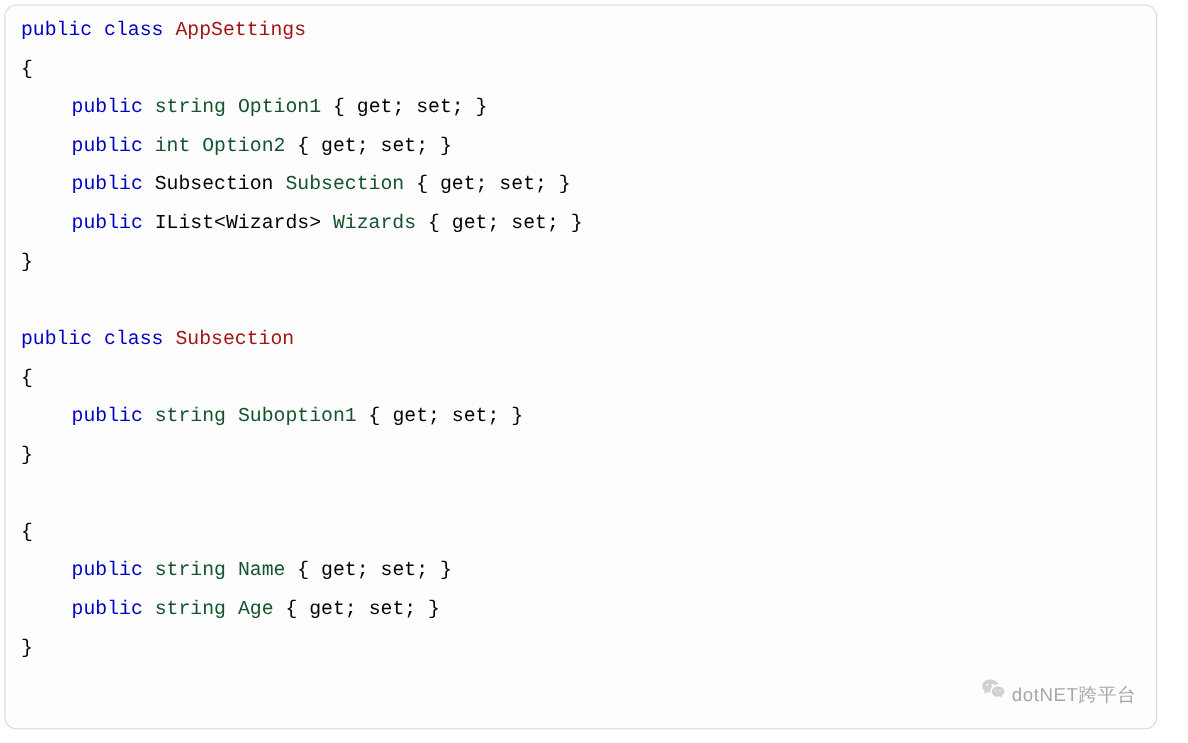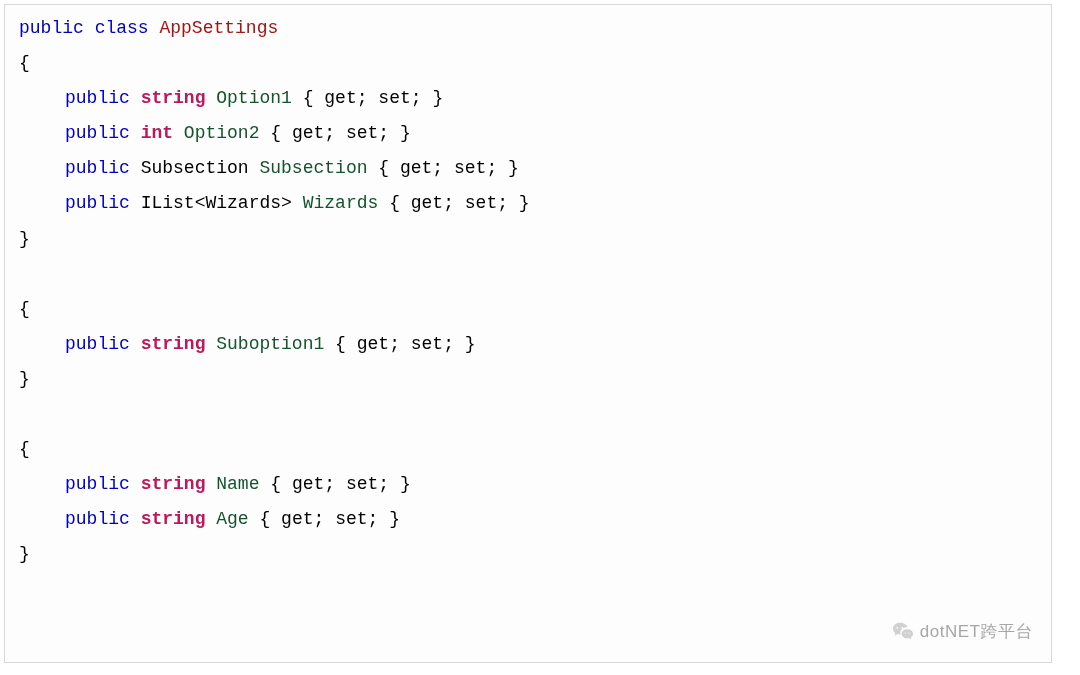--- a/index.html
+++ b/index.html
@@ -5,45 +5,45 @@
   body {
     margin: 0;
     padding: 0;
     background: #ffffff;
     font-family: Consolas, 'Courier New', monospace;
     font-size: 18px;
     line-height: 1.95;
   }
   .code-container {
     border: 1px solid #d8d8d8;
-    border-radius: 0;
+    border-radius: 11px;
     padding: 6px 14px 6px 14px;
     margin: 4px;
     background: #fdfdfd;
     position: relative;
     width: 1048px;
     height: 659px;
     box-sizing: border-box;
     overflow: hidden;
   }
   .line { white-space: pre; }
   .kw-access { color: #0000c0; }    
   .kw-class  { color: #0000c0; }    
-  .kw-type   { color: #be185d; font-weight: bold; }    
+  .kw-type   { color: #14532d; }    
   .kw-getset { color: #000000; }    
   .classname { color: #a31515; }    
   .typename  { color: #000000; }    
   .ident     { color: #14532d; }
   .punct     { color: #000000; }
   .watermark {
     position: absolute;
     right: 18px;
     bottom: 14px;
     display: flex;
-    align-items: center;
+    align-items: flex-start;
     gap: 6px;
     color: rgba(120,120,120,0.65);
     font-family: -apple-system, BlinkMacSystemFont, "Segoe UI", sans-serif;
     font-size: 17px;
     letter-spacing: 0.5px;
   }
   .watermark-icon {
     width: 22px;
     height: 22px;
     opacity: 0.55;
@@ -57,20 +57,21 @@
 <div class="code-container">
 
 <div class="line"><span class="kw-access">public</span> <span class="kw-class">class</span> <span class="classname">AppSettings</span></div>
 <div class="line"><span class="punct">{</span></div>
 <div class="line"><span class="indent1"><span class="kw-access">public</span> <span class="kw-type">string</span> <span class="ident">Option1</span> <span class="punct">{</span> <span class="kw-getset">get</span><span class="punct">;</span> <span class="kw-getset">set</span><span class="punct">;</span> <span class="punct">}</span></span></div>
 <div class="line"><span class="indent1"><span class="kw-access">public</span> <span class="kw-type">int</span> <span class="ident">Option2</span> <span class="punct">{</span> <span class="kw-getset">get</span><span class="punct">;</span> <span class="kw-getset">set</span><span class="punct">;</span> <span class="punct">}</span></span></div>
 <div class="line"><span class="indent1"><span class="kw-access">public</span> <span class="typename">Subsection</span> <span class="ident">Subsection</span> <span class="punct">{</span> <span class="kw-getset">get</span><span class="punct">;</span> <span class="kw-getset">set</span><span class="punct">;</span> <span class="punct">}</span></span></div>
 <div class="line"><span class="indent1"><span class="kw-access">public</span> <span class="typename">IList&lt;</span><span class="typename">Wizards</span><span class="typename">&gt;</span> <span class="ident">Wizards</span> <span class="punct">{</span> <span class="kw-getset">get</span><span class="punct">;</span> <span class="kw-getset">set</span><span class="punct">;</span> <span class="punct">}</span></span></div>
 <div class="line"><span class="punct">}</span></div>
 <div class="blank"></div>
+<div class="line"><span class="kw-access">public</span> <span class="kw-class">class</span> <span class="classname">Subsection</span></div>
 <div class="line"><span class="punct">{</span></div>
 <div class="line"><span class="indent1"><span class="kw-access">public</span> <span class="kw-type">string</span> <span class="ident">Suboption1</span> <span class="punct">{</span> <span class="kw-getset">get</span><span class="punct">;</span> <span class="kw-getset">set</span><span class="punct">;</span> <span class="punct">}</span></span></div>
 <div class="line"><span class="punct">}</span></div>
 <div class="blank"></div>
 <div class="line"><span class="punct">{</span></div>
 <div class="line"><span class="indent1"><span class="kw-access">public</span> <span class="kw-type">string</span> <span class="ident">Name</span> <span class="punct">{</span> <span class="kw-getset">get</span><span class="punct">;</span> <span class="kw-getset">set</span><span class="punct">;</span> <span class="punct">}</span></span></div>
 <div class="line"><span class="indent1"><span class="kw-access">public</span> <span class="kw-type">string</span> <span class="ident">Age</span> <span class="punct">{</span> <span class="kw-getset">get</span><span class="punct">;</span> <span class="kw-getset">set</span><span class="punct">;</span> <span class="punct">}</span></span></div>
 <div class="line"><span class="punct">}</span></div>
 
 <div class="watermark">

